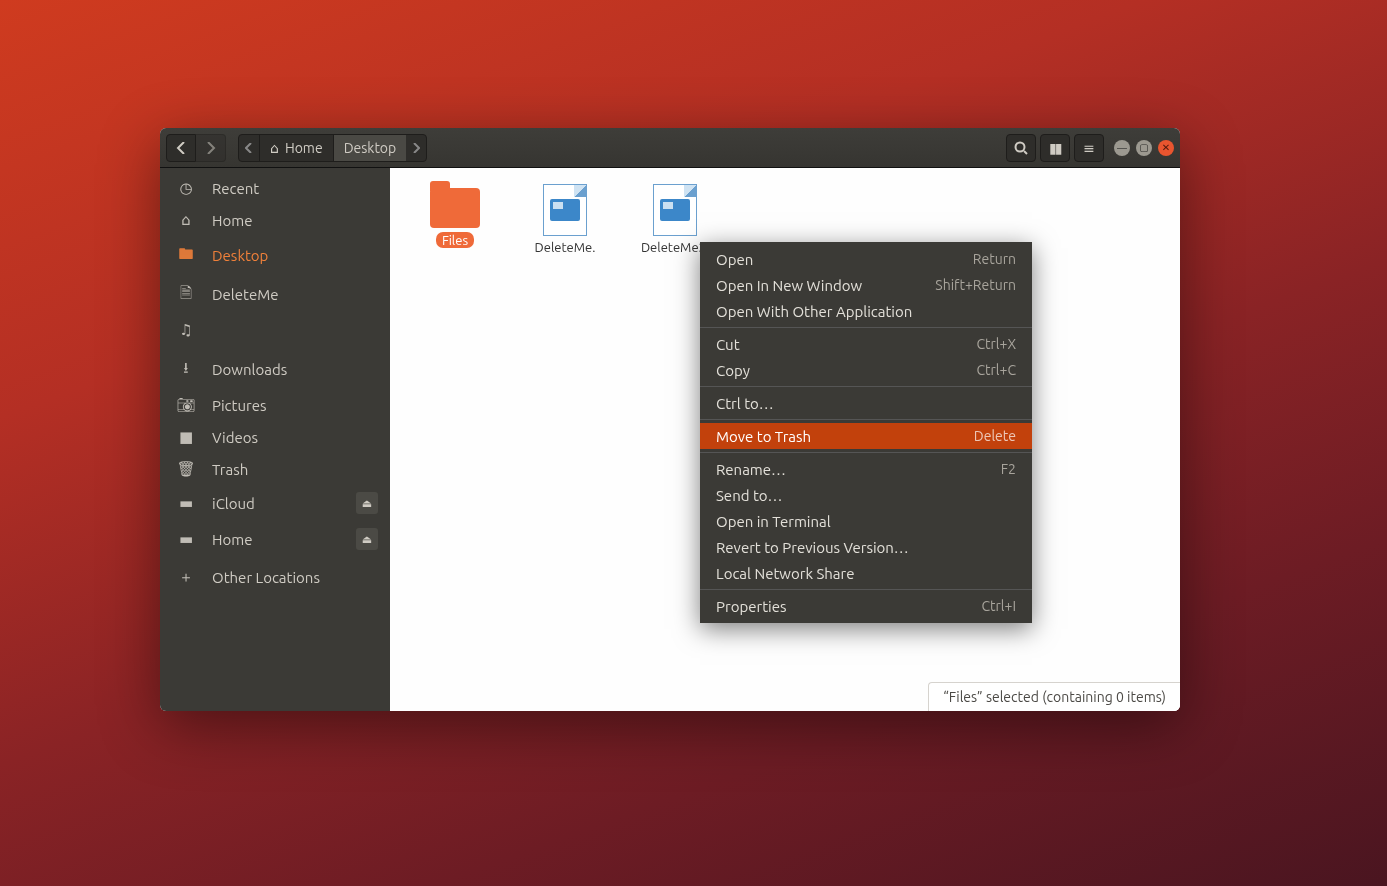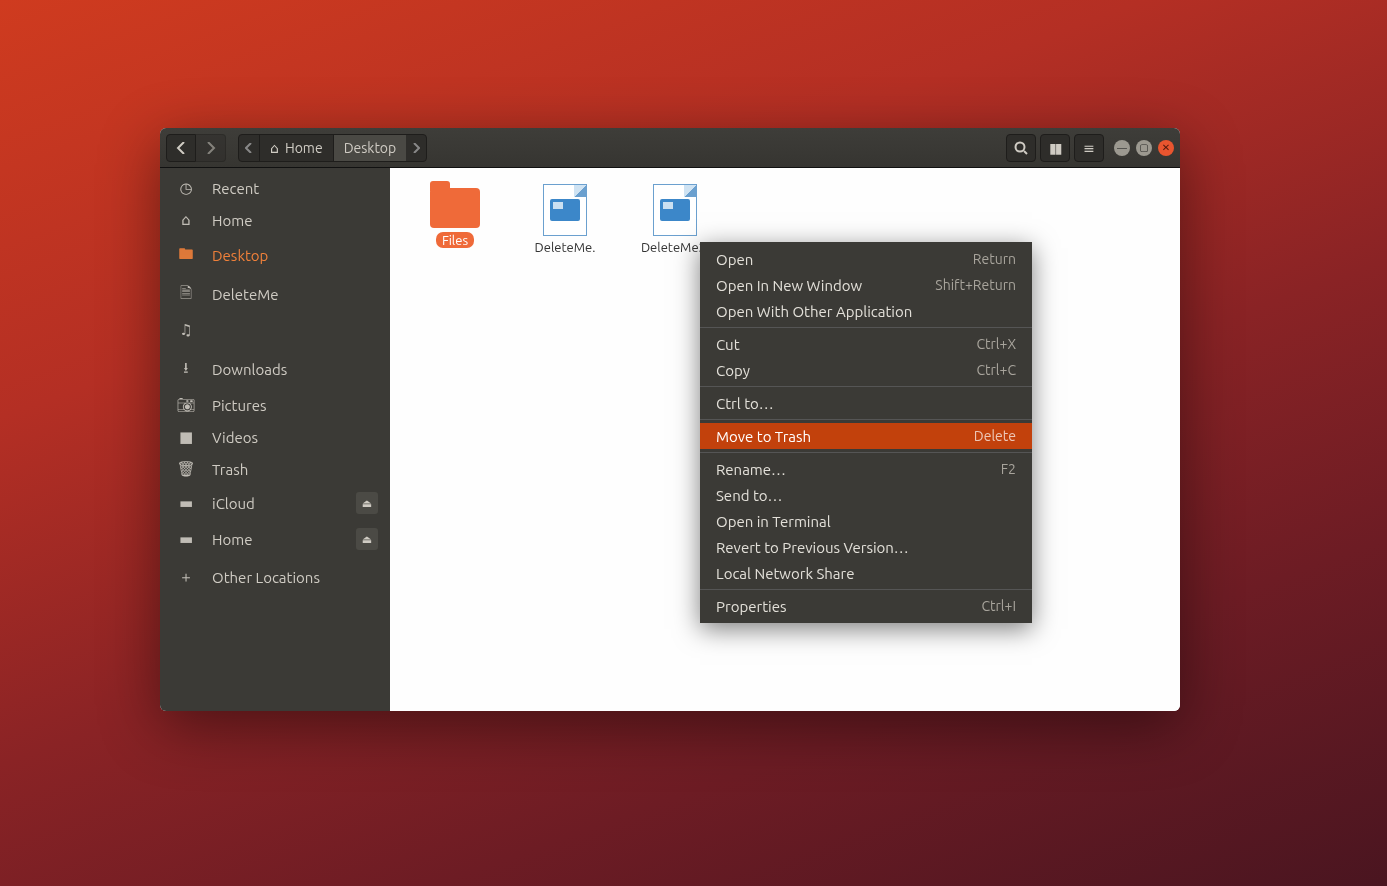--- a/index.html
+++ b/index.html
@@ -310,15 +310,18 @@
           <div class="ctx-item">
             <span>Local Network Share</span>
           </div>
           <div class="ctx-sep"></div>
           <div class="ctx-item">
             <span>Properties</span>
             <span class="short">Ctrl+I</span>
           </div>
         </div>
 
+      <div class="statusbox">
+        <span>“Files” selected  (containing 0 items)</span>
+      </div>
     </div>
   </div>
 </div>
 
 </body></html>

